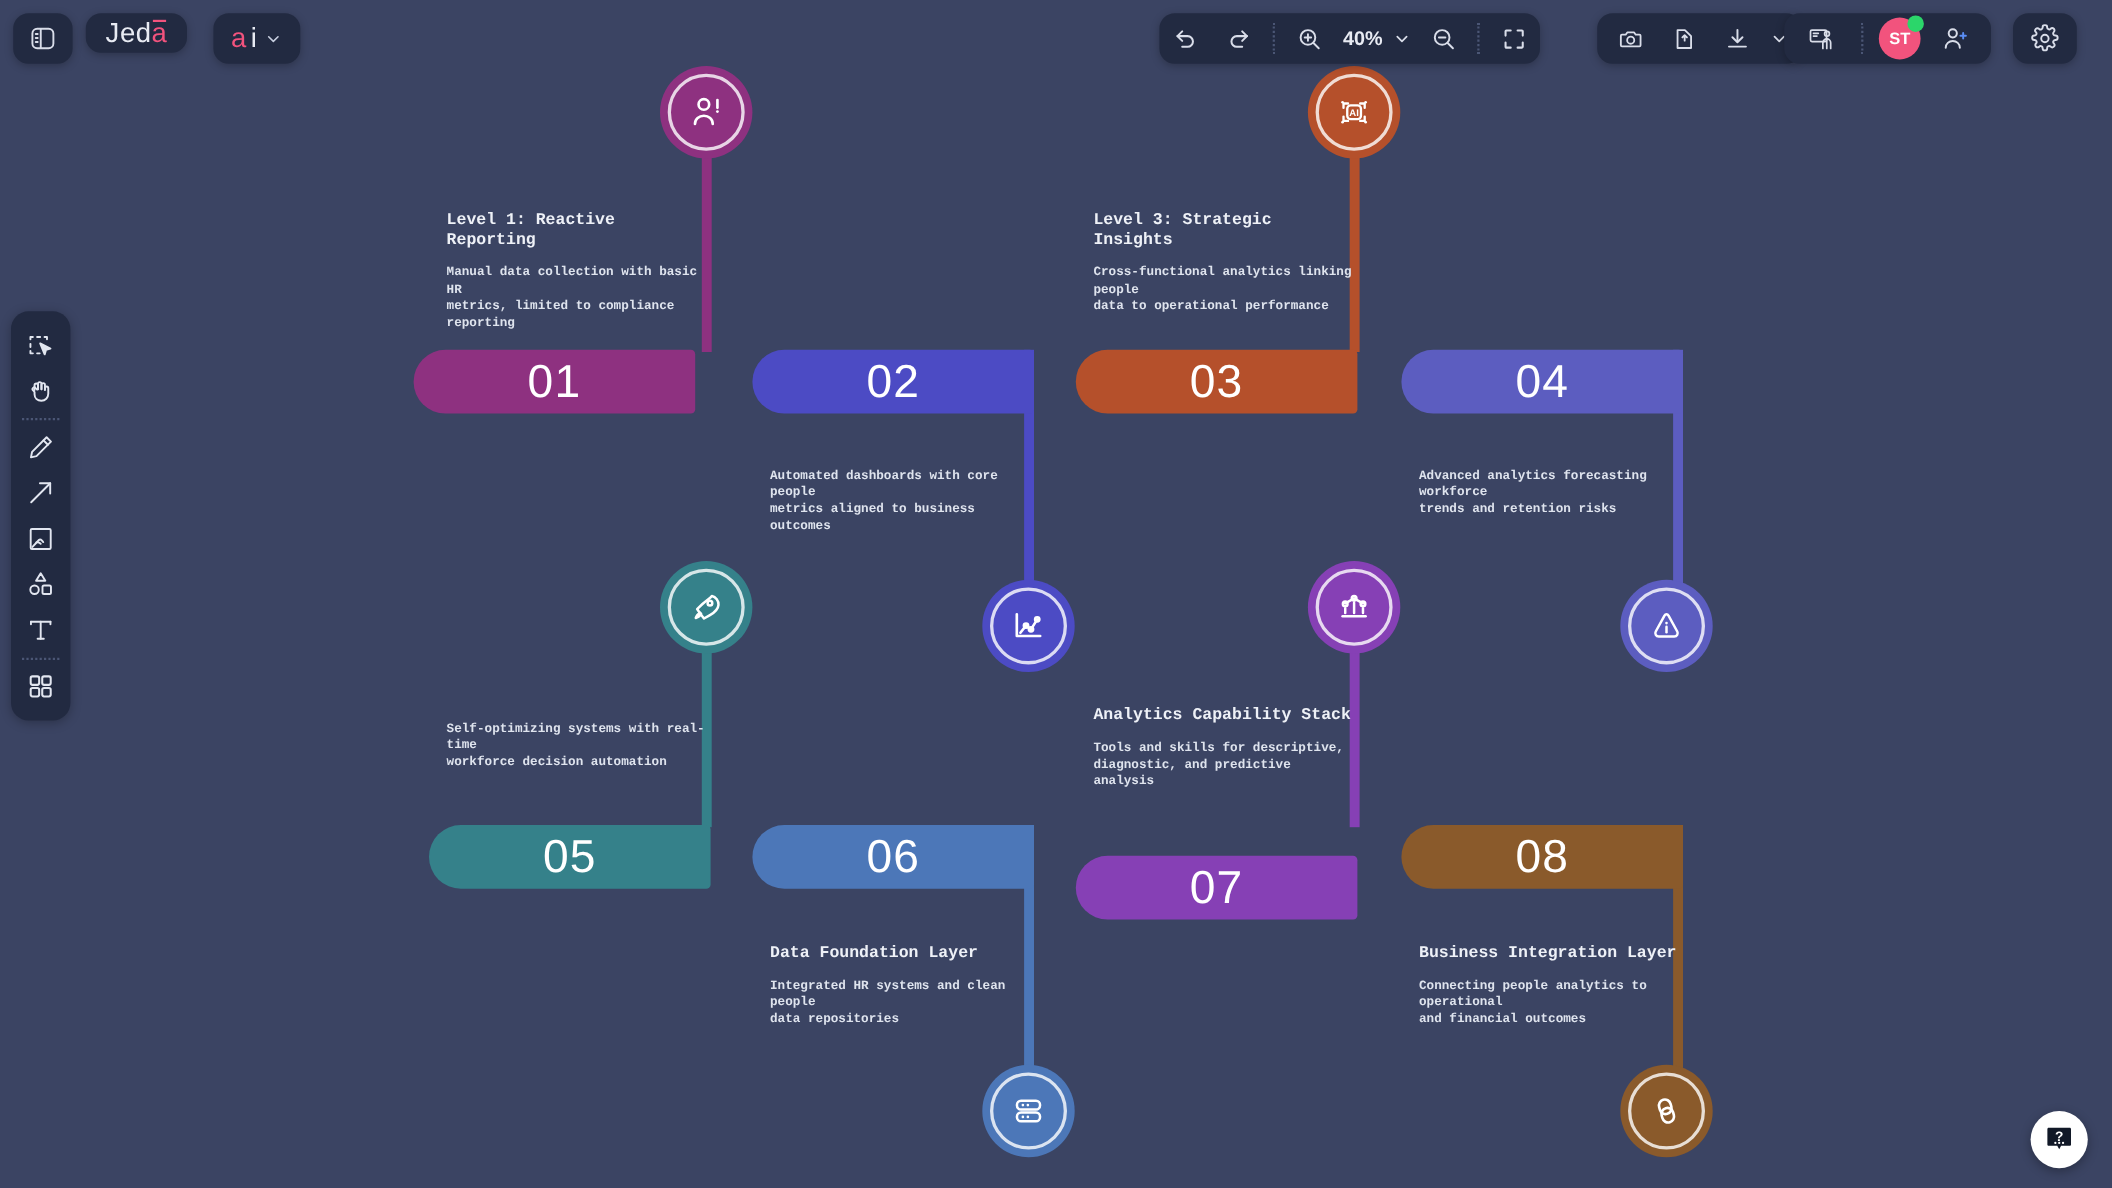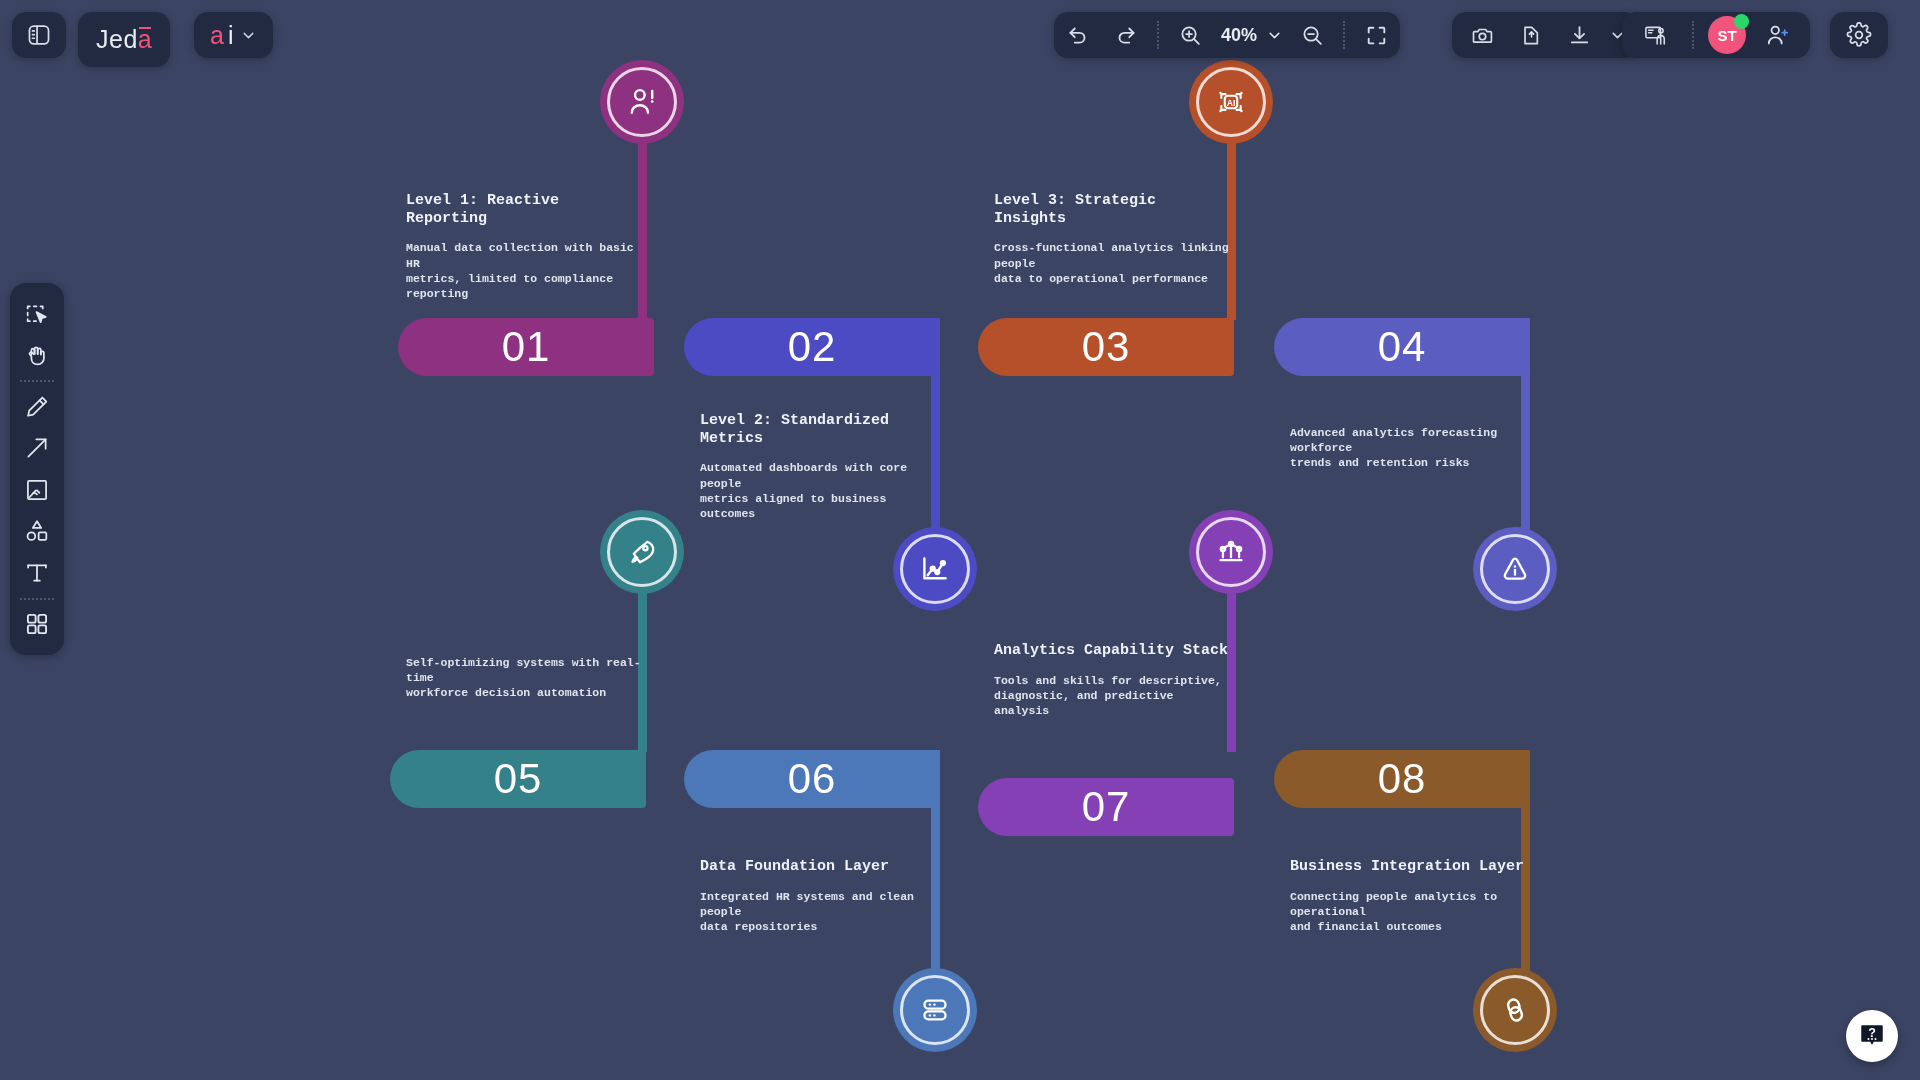--- a/index.html
+++ b/index.html
@@ -26,21 +26,21 @@
     color: #d9dde9;
     cursor: pointer;
   }
   .iconbtn svg { display:block; }
 
   #sidebar-toggle {
     left: 12px; top: 12px; width: 54px; height: 46px;
     justify-content: center;
   }
   #brand-jeda {
-    left: 78px; top: 12px; height: 55px; padding: 16px 18px;
+    left: 78px; top: 12px; height: 36px; padding: 16px 18px;
     font-size: 25px; color: #e8ebf3; letter-spacing:.5px;
   }
   #brand-jeda .accent { color: #f2537d; }
   #brand-ai {
     left: 194px; top: 12px; height: 46px; padding: 0 14px 0 16px;
     gap: 4px; font-size: 25px;
   }
   #brand-ai .ai-text { color:#f2537d; }
   #brand-ai .ai-i { color:#e8ebf3; }
   .ovl { position: relative; }
@@ -134,21 +134,21 @@
       <div class="stem" style="left:638px; top:140px; height:180px; background:#8e3180;"></div>
       <div class="marker" style="left:600px; top:60px; background:#8e3180;">
         <span class="ring"></span>
         <svg width="34" height="34" viewBox="0 0 24 24" fill="none" stroke="currentColor" stroke-width="1.7" stroke-linecap="round">
           <circle cx="10.5" cy="7" r="3.4"></circle>
           <path d="M4.8 19.5c0-3.2 2.6-5.2 5.7-5.2s5.7 2 5.7 5.2"></path>
           <path d="M19.2 4.2v5"></path>
             <circle cx="19.2" cy="11.6" r="0.9" fill="currentColor" stroke="none"></circle>
         </svg>
       </div>
-      <div class="bar" style="left:398px; top:318px; width:256px; background:#8e3180;">
+      <div class="bar" style="left:376px; top:318px; width:256px; background:#8e3180;">
         <span>01</span>
       </div>
       <div class="txt" style="left:406px; top:192px;">
         <div class="title">Level 1: Reactive
 Reporting</div>
         <div class="desc">Manual data collection with basic HR
 metrics, limited to compliance reporting</div>
       </div>
     </div>
 
@@ -161,22 +161,20 @@
           <path d="M6.8 16.4l3.6-4.6 3.2 2.4 4-6.4"></path>
           <circle cx="10.4" cy="11.8" r="1.35" fill="none"></circle>
           <circle cx="13.6" cy="14.2" r="1.35" fill="none"></circle>
           <circle cx="17.6" cy="7.8" r="1.35" fill="none"></circle>
         </svg>
       </div>
       <div class="bar" style="left:684px; top:318px; width:256px; background:#4c4bc4;">
         <span>02</span>
       </div>
       <div class="txt" style="left:700px; top:412px;">
-        <div class="title">Level 2: Standardized
-Metrics</div>
         <div class="desc">Automated dashboards with core people
 metrics aligned to business outcomes</div>
       </div>
     </div>
 
     <div class="node">
       <div class="stem" style="left:1227px; top:140px; height:180px; background:#b5502b;"></div>
       <div class="marker" style="left:1189px; top:60px; background:#b5502b;">
         <span class="ring"></span>
         <svg width="34" height="34" viewBox="0 0 24 24" fill="none" stroke="currentColor" stroke-width="1.5" stroke-linecap="round" stroke-linejoin="round">

